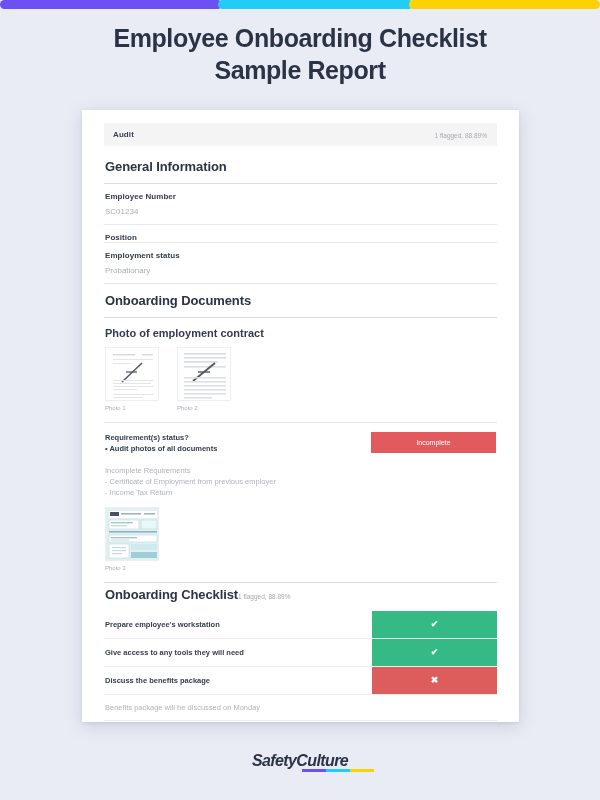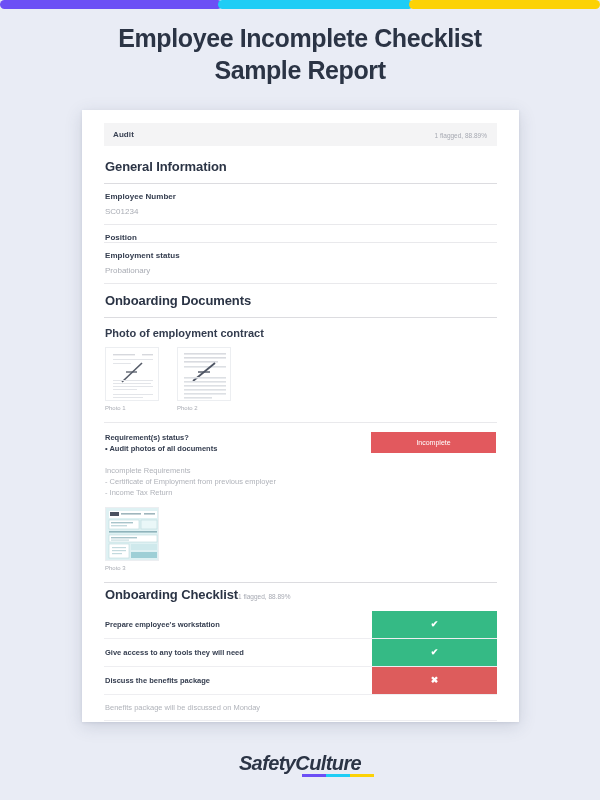--- a/index.html
+++ b/index.html
@@ -213,21 +213,21 @@
   .footer-logo {
     position: absolute;
     left: 0;
     top: 752px;
     width: 600px;
     text-align: center;
   }
   .logo-text {
     display: inline-block;
     position: relative;
-    font-size: 20px;
+    font-size: 16px;
     font-weight: bold;
     font-style: italic;
     color: #2b3445;
     letter-spacing: -0.6px;
   }
   .logo-underline {
     display: flex;
     position: absolute;
     left: 52%;
     bottom: -2px;
@@ -242,21 +242,21 @@
 </head>
 <body>
 
 <div class="accent-bar">
   <div class="accent-seg purple"></div>
   <div class="accent-seg cyan"></div>
   <div class="accent-seg yellow"></div>
 </div>
 
 <div class="page-title">
-  <span class="line">Employee Incomplete Checklist</span>
+  <span class="line">Employee Onboarding Checklist</span>
   <span class="line">Sample Report</span>
 </div>
 
 <div class="report-card">
   <div class="card-inner">
 
     <div class="audit-strip">
       <span class="audit-label">Audit</span>
       <span class="audit-flag">1 flagged, 88.89%</span>
     </div>

